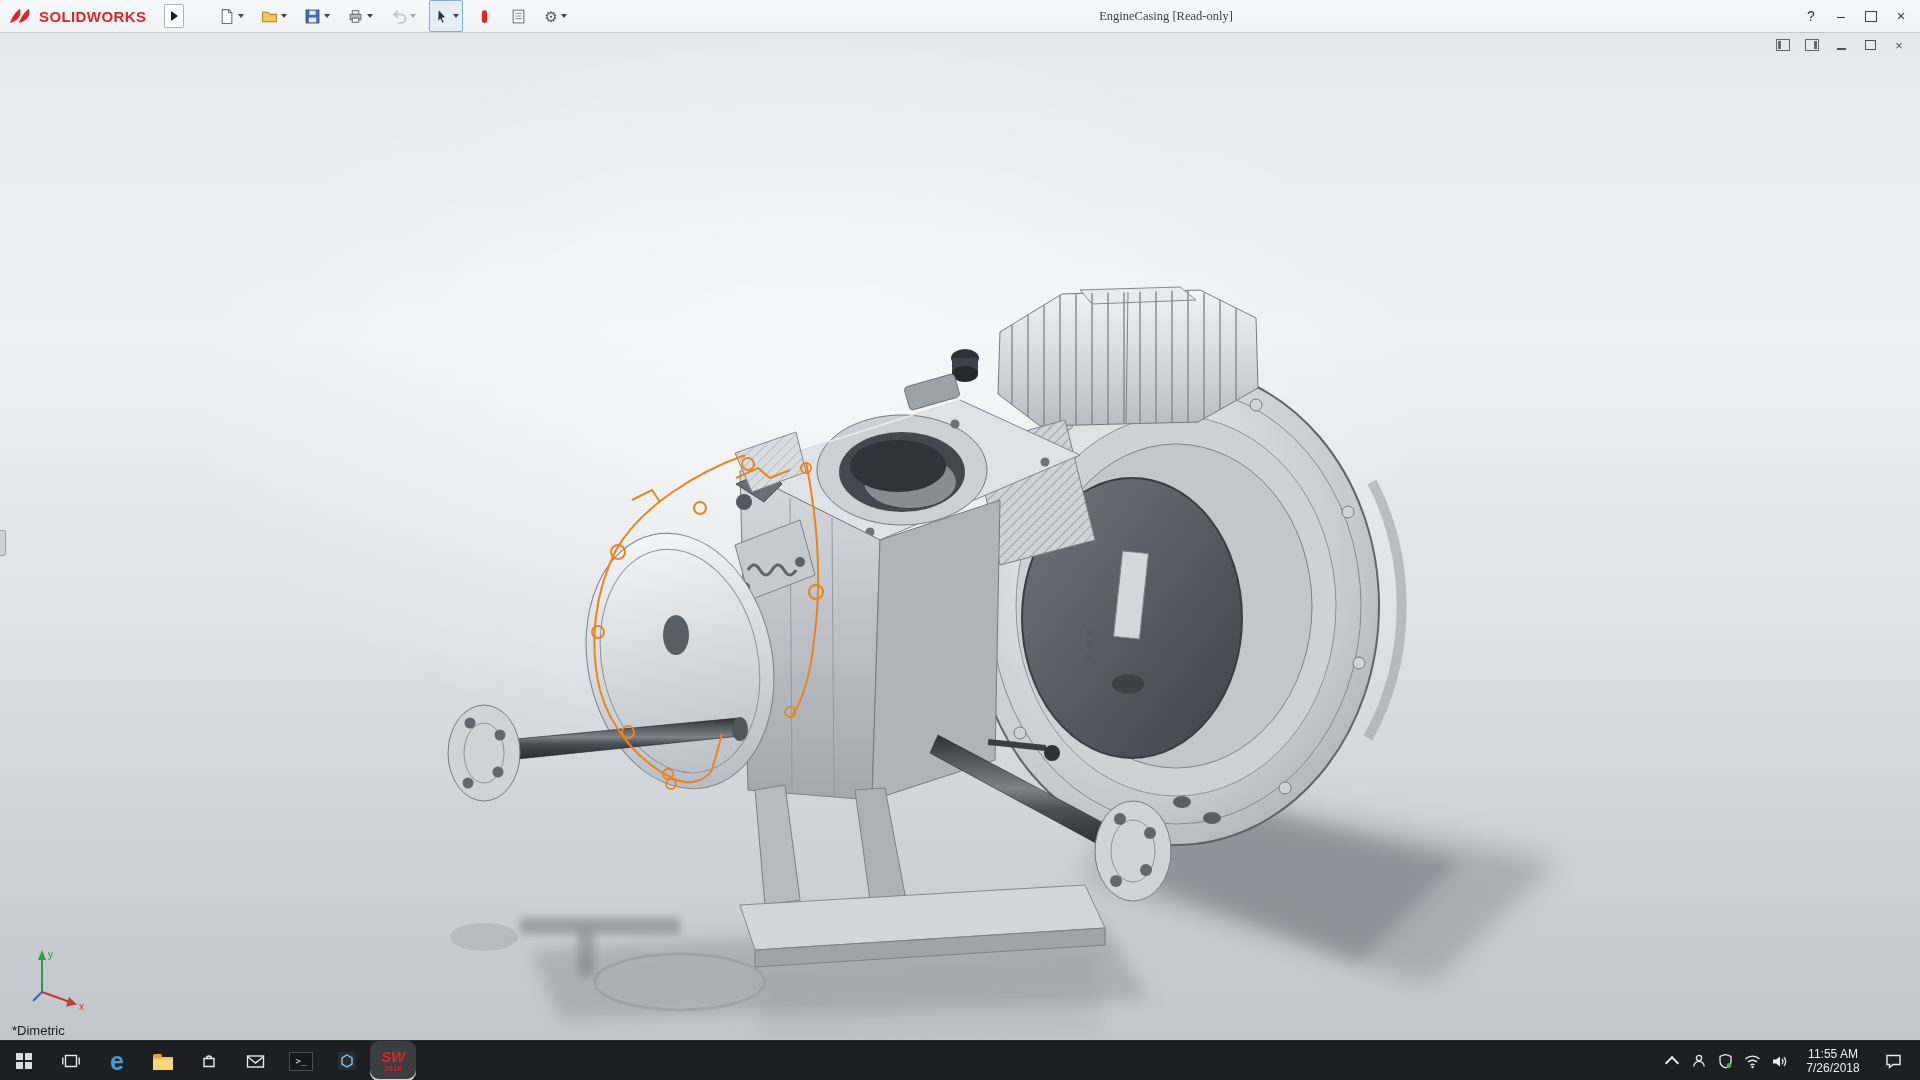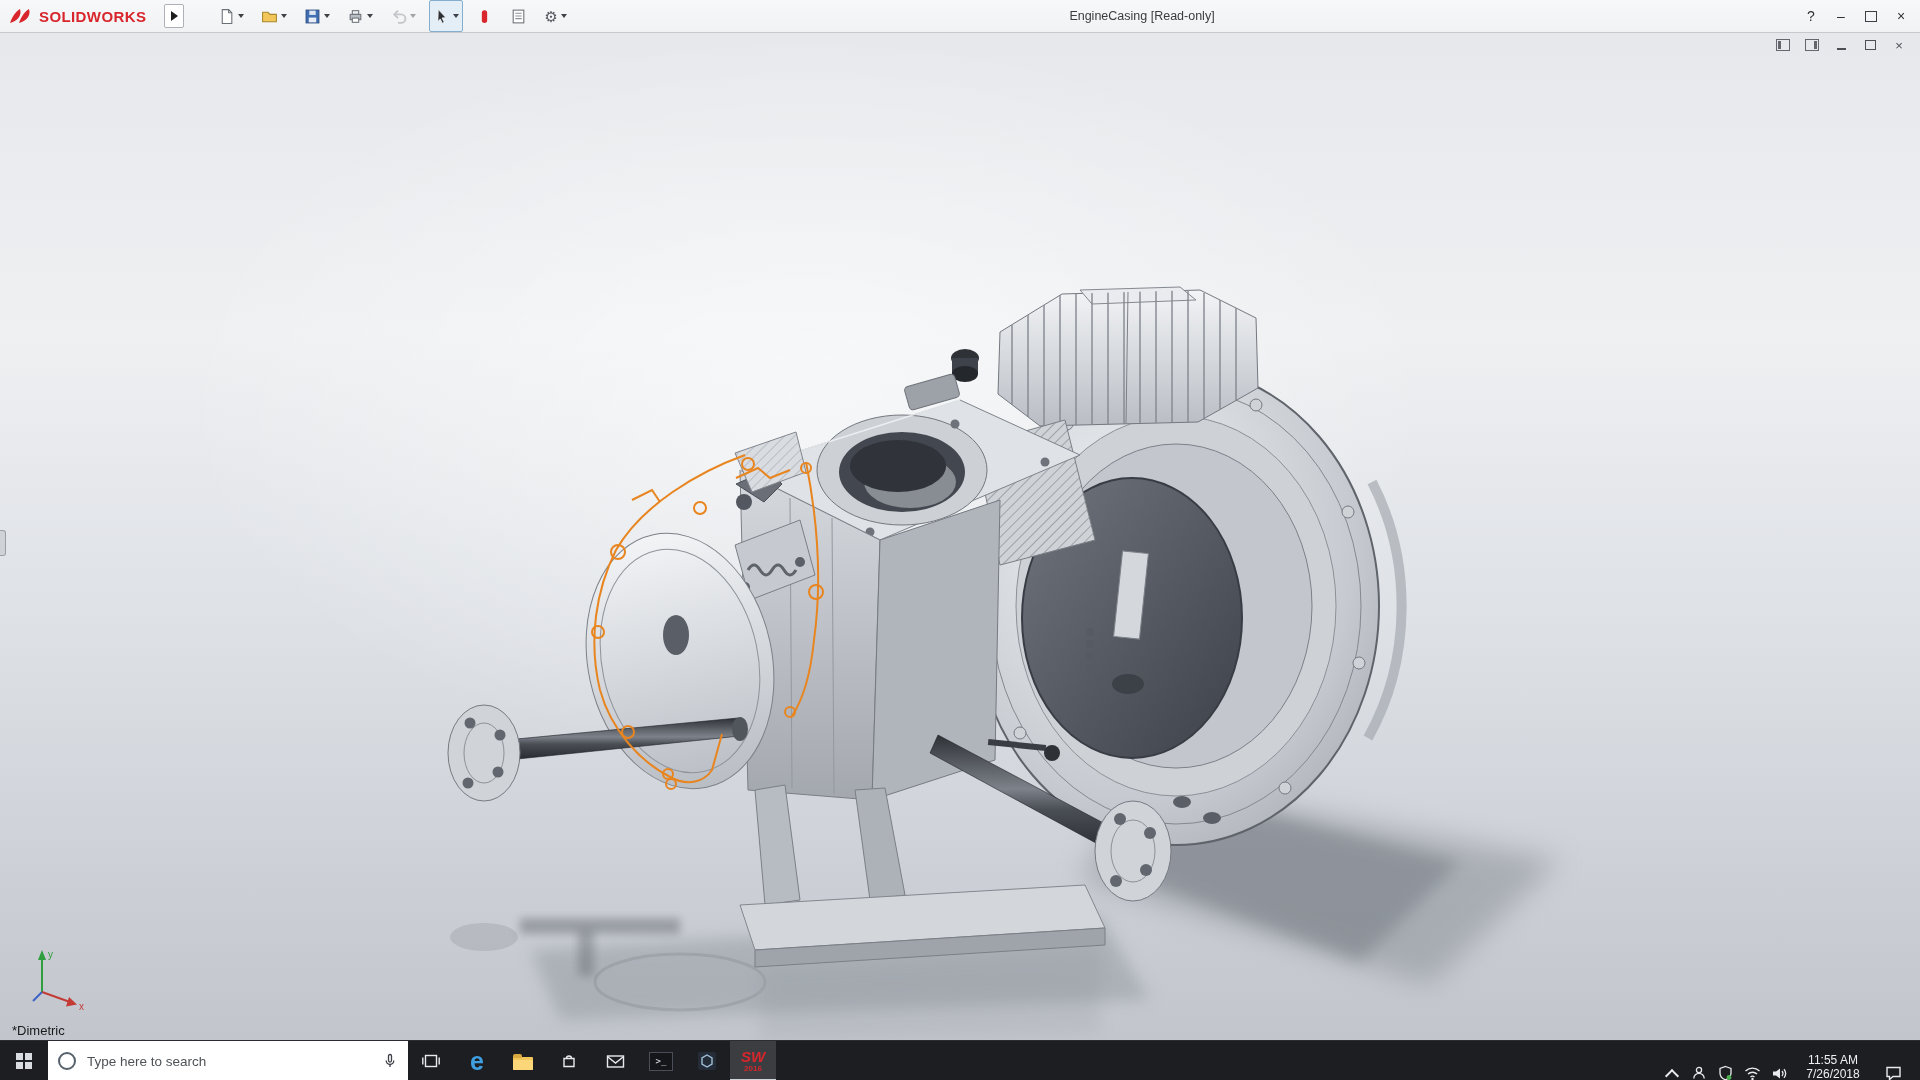--- a/index.html
+++ b/index.html
@@ -16,21 +16,21 @@
     display:flex;align-items:center;justify-content:center;margin-left:10px;}
   .flyout-btn .tri{width:0;height:0;border-top:5px solid transparent;border-bottom:5px solid transparent;border-left:7px solid #1b1d1f;}
   .tools{display:flex;align-items:center;gap:9px;margin-left:30px;}
   .tb{display:flex;align-items:center;gap:3px;height:26px;padding:2px 3px;border:1px solid transparent;border-radius:2px;}
   .tb.active{border:1px solid #85adce;background:#e4eef7;}
   .tb.disabled{opacity:.45;}
   .tb svg{width:17px;height:17px;display:block;}
   .caret{width:0;height:0;border-left:3.5px solid transparent;border-right:3.5px solid transparent;border-top:4px solid #3e4247;}
   .gear-glyph{font-size:15px;color:#565b61;line-height:1;}
   .redcap{fill:var(--accent-red,#d8262c);}
-  .win-title{position:absolute;left:992px;width:300px;top:9px;text-align:center;font-size:12.5px;color:#3a3d40;}
+  .win-title{position:absolute;left:1016px;width:300px;top:9px;text-align:center;font-size:12.5px;color:#3a3d40;font-family:Liberation Serif, serif;}
   .win-controls{position:absolute;right:4px;top:0;height:32px;display:flex;align-items:center;}
   .wc{width:30px;height:26px;display:flex;align-items:center;justify-content:center;font-size:14px;color:#2f3235;}
   .wc .box{width:10px;height:9px;border:1.5px solid #3c4046;}
 
   
   .viewport{position:absolute;top:32px;left:0;width:1920px;height:1008px;
     background:
       radial-gradient(ellipse 900px 520px at 42% 36%, rgba(255,255,255,.6), rgba(255,255,255,0) 70%),
       linear-gradient(180deg,var(--viewport-top,#e6e8ec) 0%,#eef0f2 30%,#dde0e5 60%,#cbcfd5 86%,var(--viewport-bottom,#c2c6cc) 100%);}
   .model{position:absolute;top:0;left:0;width:1920px;height:1008px;}
@@ -51,31 +51,31 @@
   .taskbar{position:absolute;left:0;top:1040px;width:1920px;height:40px;background:var(--taskbar-bg,#1d1e22);
     border-top:1px solid #2c2d32;display:flex;align-items:stretch;z-index:40;}
   .tbar-btn{width:48px;display:flex;align-items:center;justify-content:center;}
   .start-grid{display:grid;grid-template-columns:7px 7px;grid-template-rows:7px 7px;gap:2px;}
   .start-grid i{background:#d9dce0;display:block;}
   .search{width:340px;background:#fff;display:flex;align-items:center;gap:9px;padding:0 10px;}
   .cortana-circle{width:14px;height:14px;border:2px solid #56616b;border-radius:50%;flex:none;}
   .search input{border:none;outline:none;flex:1;font-size:13.5px;color:#333;background:transparent;font-family:inherit;}
   .search input::placeholder{color:#4e5357;opacity:1;}
   .app{width:46px;display:flex;align-items:center;justify-content:center;position:relative;}
-  .app.active{background:rgba(255,255,255,.14);box-shadow:inset 0 -2px 0 #ccd4da;}
+  .app.active{background:rgba(255,255,255,.14);box-shadow:inset 0 -2px 0 #ccd4da;border-radius:9px;}
   .edge-e{font-size:25px;font-weight:700;color:var(--edge-blue,#3f9fe0);line-height:1;}
   .folder{width:20px;height:13px;background:var(--folder-yellow,#f3c65a);border-radius:1px;position:relative;margin-top:4px;}
   .folder::before{content:"";position:absolute;top:-3px;left:0;width:9px;height:4px;background:#d9a93f;border-radius:2px 2px 0 0;}
   .folder::after{content:"";position:absolute;left:0;right:0;top:3px;bottom:0;background:#fbd77a;border-radius:1px;}
   .terminal{width:22px;height:17px;background:#14161a;border:1px solid #4a4f57;color:#dfe3e8;font-size:9px;
     font-family:"DejaVu Sans Mono",monospace;display:flex;align-items:center;justify-content:center;}
   .sw-badge{display:flex;flex-direction:column;align-items:center;line-height:1;}
   .sw-line1{color:var(--accent-red,#d8262c);font-weight:700;font-style:italic;font-size:15px;}
   .sw-line2{color:var(--accent-red,#d8262c);font-size:8px;font-weight:700;margin-top:1px;}
-  .tray{margin-left:auto;display:flex;align-items:flex-end;}
+  .tray{margin-left:auto;display:flex;align-items:center;}
   .tray-ic{width:27px;display:flex;align-items:center;justify-content:center;}
   .chev{width:8px;height:8px;border-left:2px solid #e8eaec;border-top:2px solid #e8eaec;transform:rotate(45deg);margin-top:4px;}
   .clock{width:80px;display:flex;flex-direction:column;justify-content:center;text-align:center;
     color:#eef0f2;font-size:12px;line-height:14px;}
   .show-desktop{width:6px;border-left:1px solid #3a3b40;}
 </style>
 </head>
 <body>
 
 <div class="screen">
@@ -385,29 +385,20 @@
   <footer class="taskbar">
     <div class="tbar-btn">
       <span class="start-grid">
           <i></i>
           <i></i>
           <i></i>
           <i></i>
         </span>
     </div>
 
-    <div class="search">
-      <span class="cortana-circle"></span>
-      <input type="text" placeholder="Type here to search" style="">
-      <svg width="16" height="16" viewBox="0 0 16 16">
-        <rect x="6.5" y="1.5" width="3" height="7.5" rx="1.5" fill="none" stroke="#3c4046" stroke-width="1.3"></rect>
-        <path d="M4.2 7.5a3.8 3.8 0 0 0 7.6 0" fill="none" stroke="#3c4046" stroke-width="1.3"></path>
-        <line x1="8" y1="11.3" x2="8" y2="14" stroke="#3c4046" stroke-width="1.3"></line>
-      </svg>
-    </div>
 
     <div class="app">
       <svg width="18" height="16" viewBox="0 0 18 16">
         <rect x="3.5" y="2.5" width="11" height="11" fill="none" stroke="#e8eaec" stroke-width="1.4"></rect>
         <line x1="0.8" y1="4.5" x2="0.8" y2="11.5" stroke="#e8eaec" stroke-width="1.4"></line>
         <line x1="17.2" y1="4.5" x2="17.2" y2="11.5" stroke="#e8eaec" stroke-width="1.4"></line>
       </svg>
     </div>
     <div class="app">
       <span class="edge-e">e</span>

